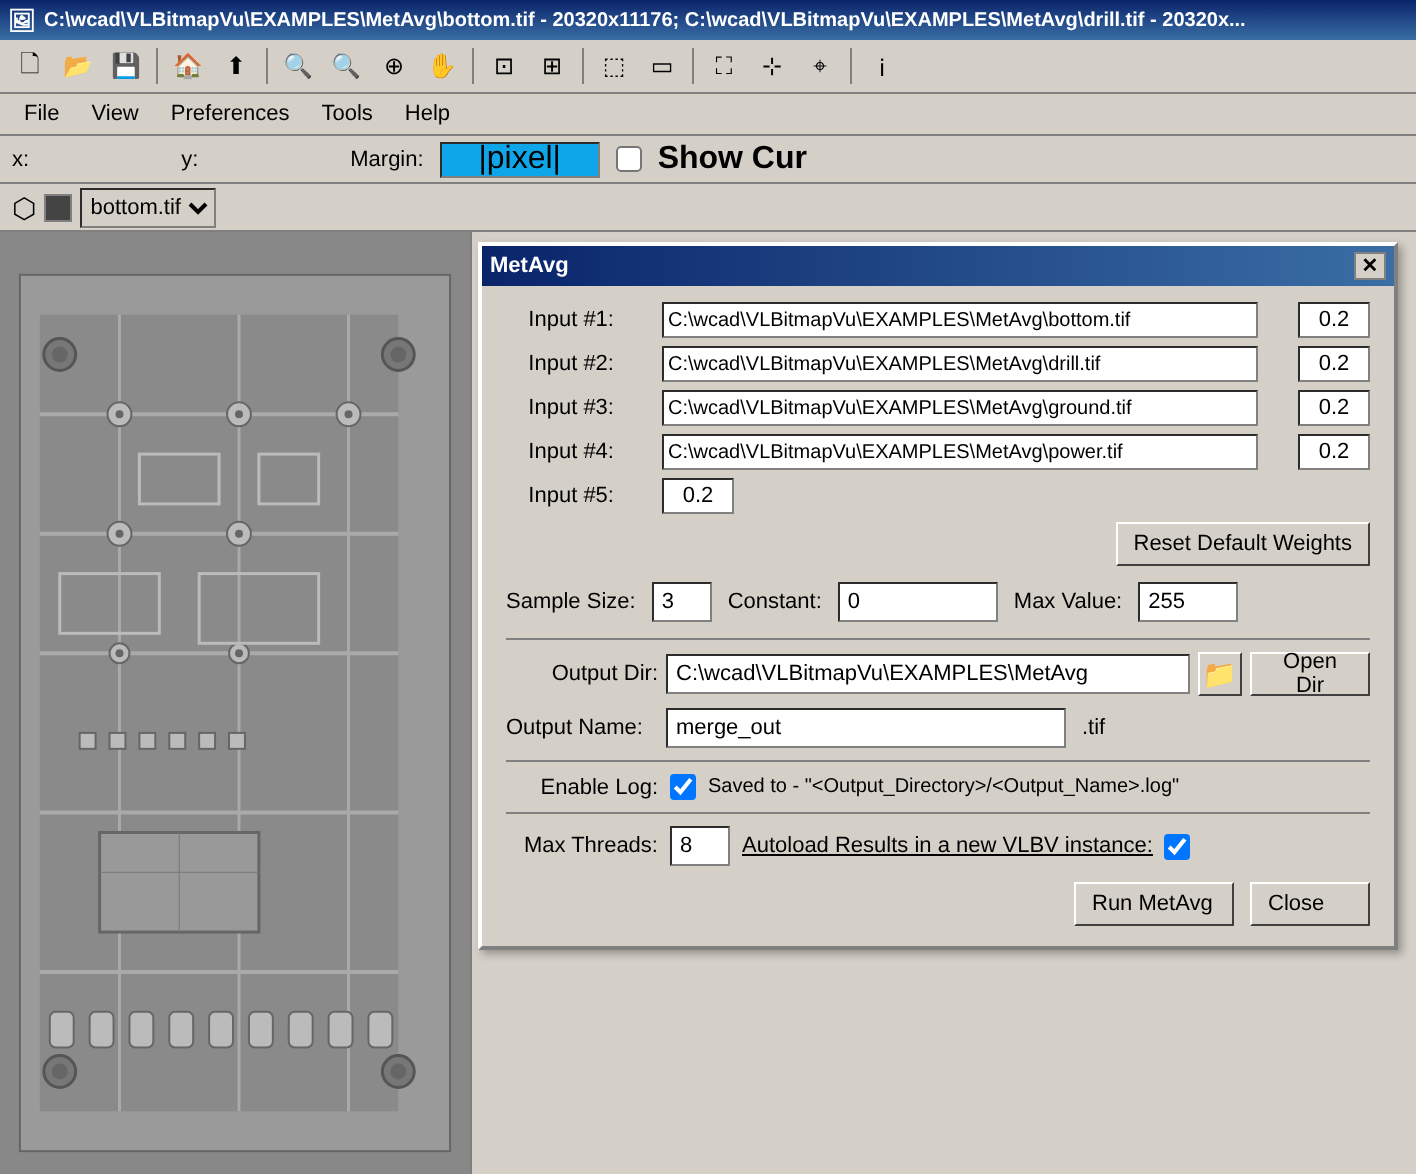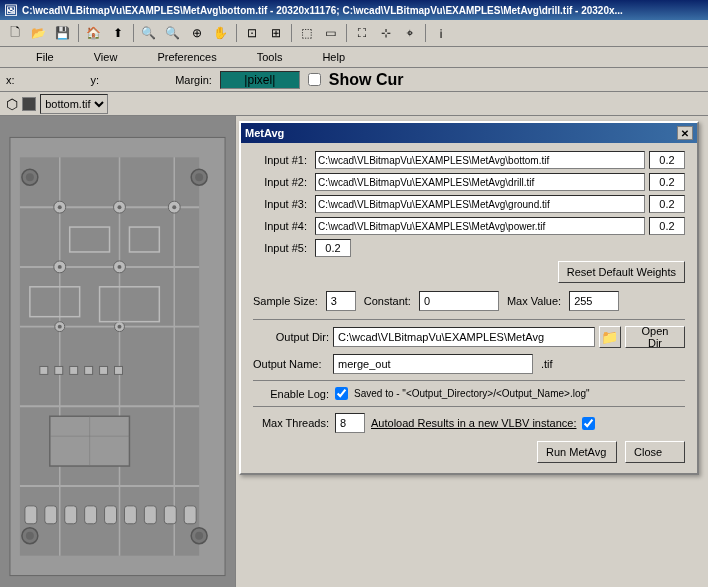--- a/index.html
+++ b/index.html
@@ -33,21 +33,20 @@
     .menubar {
       display: flex;
       gap: 0;
       padding: 2px 4px;
       background: #d4d0c8;
     }
     .menubar-item {
       padding: 2px 8px;
       cursor: pointer;
       font-size: 11px;
-      margin-left: 24px;
     }
     .toolbar-row {
       display: flex;
       align-items: center;
       padding: 2px 4px;
       gap: 2px;
       background: #d4d0c8;
       border-bottom: 1px solid #808080;
     }
     .toolbar-btn {
@@ -82,23 +81,23 @@
     .coord-input {
       width: 60px;
       height: 18px;
       background: #d4d0c8;
       border: 1px solid transparent;
       font-size: 11px;
     }
     .margin-input {
       width: 80px;
       height: 18px;
-      background: #0f766e;
+      background: #0ea5e9;
       border: 1px inset #808080;
-      font-size: 12px;
+      font-size: 16px;
       text-align: center;
     }
     .show-cur-label { font-size: 16px; font-weight: bold; }
 
     
     .layer-bar {
       display: flex;
       align-items: center;
       padding: 2px 6px;
       background: #d4d0c8;
@@ -179,21 +178,21 @@
       display: flex;
       justify-content: space-between;
       padding: 0 0 4px 60px;
       font-size: 11px;
     }
 
     .input-row {
       display: flex;
       align-items: center;
       margin-bottom: 4px;
-      gap: 4px;
+      gap: 20px;
     }
     .input-label {
       width: 58px;
       font-size: 11px;
       text-align: right;
       padding-right: 4px;
     }
     .input-file-field {
       flex: 1;
       height: 18px;

